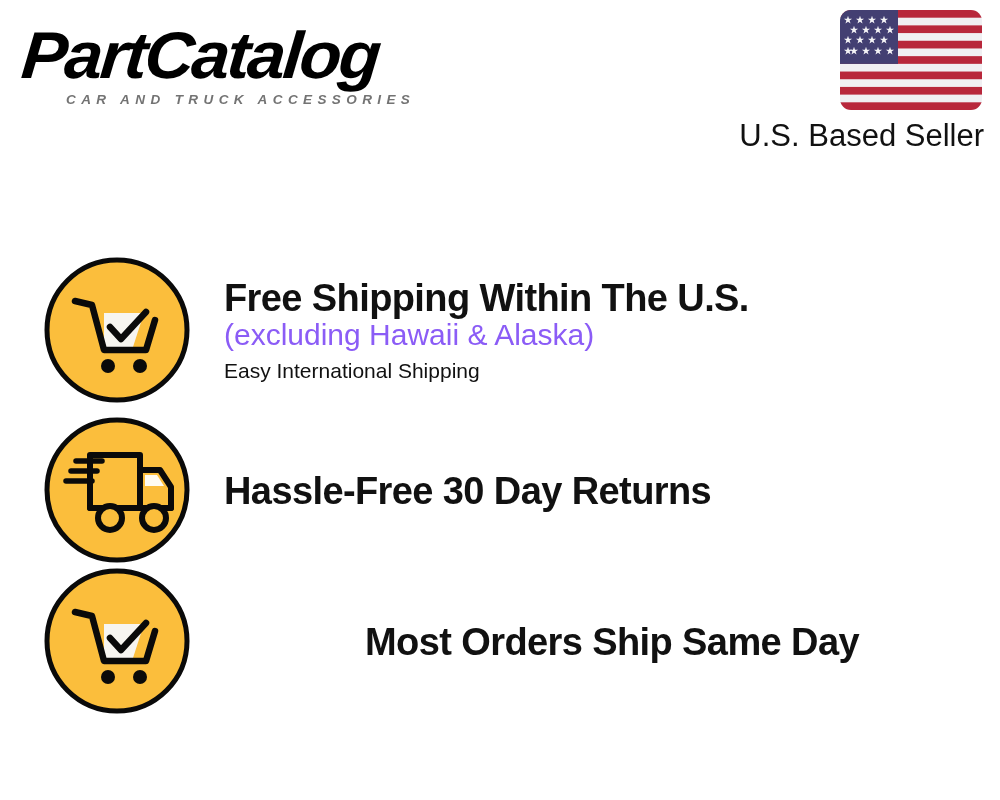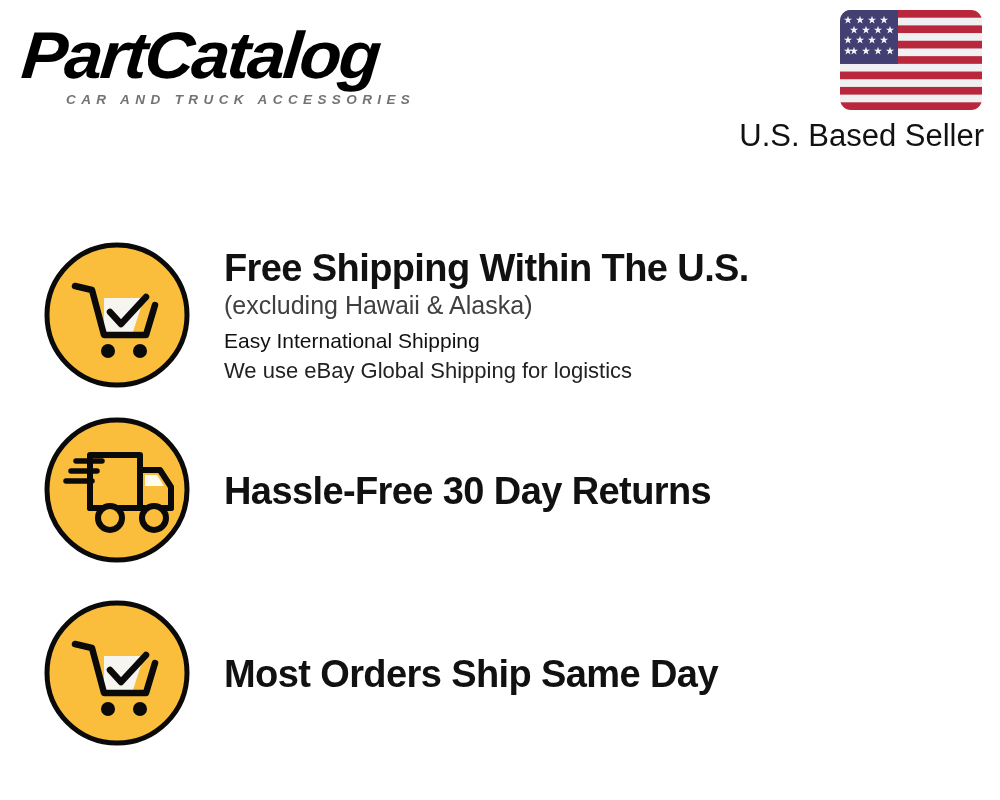--- a/index.html
+++ b/index.html
@@ -85,23 +85,23 @@
     top: 230px;
     width: 1000px;
   }
   .feature-row {
     position: absolute;
     left: 0;
     width: 1000px;
     display: flex;
     align-items: center;
   }
-  #feature-row-0 { top: 5px;   height: 160px; }
+  #feature-row-0 { top: 20px;   height: 160px; }
   #feature-row-1 { top: 180px; height: 160px; }
-  #feature-row-2 { top: 362px; height: 162px; }
+  #feature-row-2 { top: 330px; height: 162px; text-align: center; }
 
   .feature-icon {
     position: relative;
     width: 150px;
     height: 150px;
     flex: 0 0 150px;
     margin-left: 42px;
   }
   .feature-icon svg { display: block; width: 150px; height: 150px; }
 
@@ -116,23 +116,23 @@
     font-weight: 700;
     font-size: 38px;
     line-height: 44px;
     letter-spacing: -0.6px;
     color: #111111;
     white-space: nowrap;
   }
   .feature-sub {
     font-family: "Liberation Sans", sans-serif;
     font-weight: 400;
-    font-size: 25px;
+    font-size: 30px;
     line-height: 30px;
-    color: #404040;
+    color: #8b5cf6;
     white-space: nowrap;
   }
   .feature-sub-strong {
     font-family: "Liberation Sans", sans-serif;
     font-weight: 400;
     font-size: 21px;
     line-height: 30px;
     color: #111111;
     white-space: nowrap;
     margin-top: 6px;
@@ -216,21 +216,20 @@
         <path d="M33 46 L50 50 L62 95 L104 95 L113 65" fill="none" stroke="#0A0A0A" stroke-width="6.5" stroke-linecap="round" stroke-linejoin="round"></path>
         <path d="M68 72 L79 84 L104 57" fill="none" stroke="#0A0A0A" stroke-width="6.5" stroke-linecap="round" stroke-linejoin="round"></path>
         <circle cx="66" cy="111" r="7" fill="#0A0A0A"></circle>
         <circle cx="98" cy="111" r="7" fill="#0A0A0A"></circle>
       </svg>
     </div>
     <div class="feature-text">
       <div class="feature-title">Free Shipping Within The U.S.</div>
       <div class="feature-sub">(excluding Hawaii &amp; Alaska)</div>
       <div class="feature-sub-strong">Easy International Shipping</div>
-      <div class="feature-sub-normal">We use eBay Global Shipping for logistics</div>
     </div>
   </div>
 
   <div class="feature-row" id="feature-row-1">
     <div class="feature-icon">
       <svg viewBox="0 0 150 150" xmlns="http://www.w3.org/2000/svg">
         <circle cx="75" cy="75" r="70" fill="#FBBE3C" stroke="#0A0A0A" stroke-width="5"></circle>
 
         <path d="M29 56 L55 56" stroke="#0A0A0A" stroke-width="5.5" stroke-linecap="round"></path>
         <path d="M24 66 L50 66" stroke="#0A0A0A" stroke-width="5.5" stroke-linecap="round"></path>

